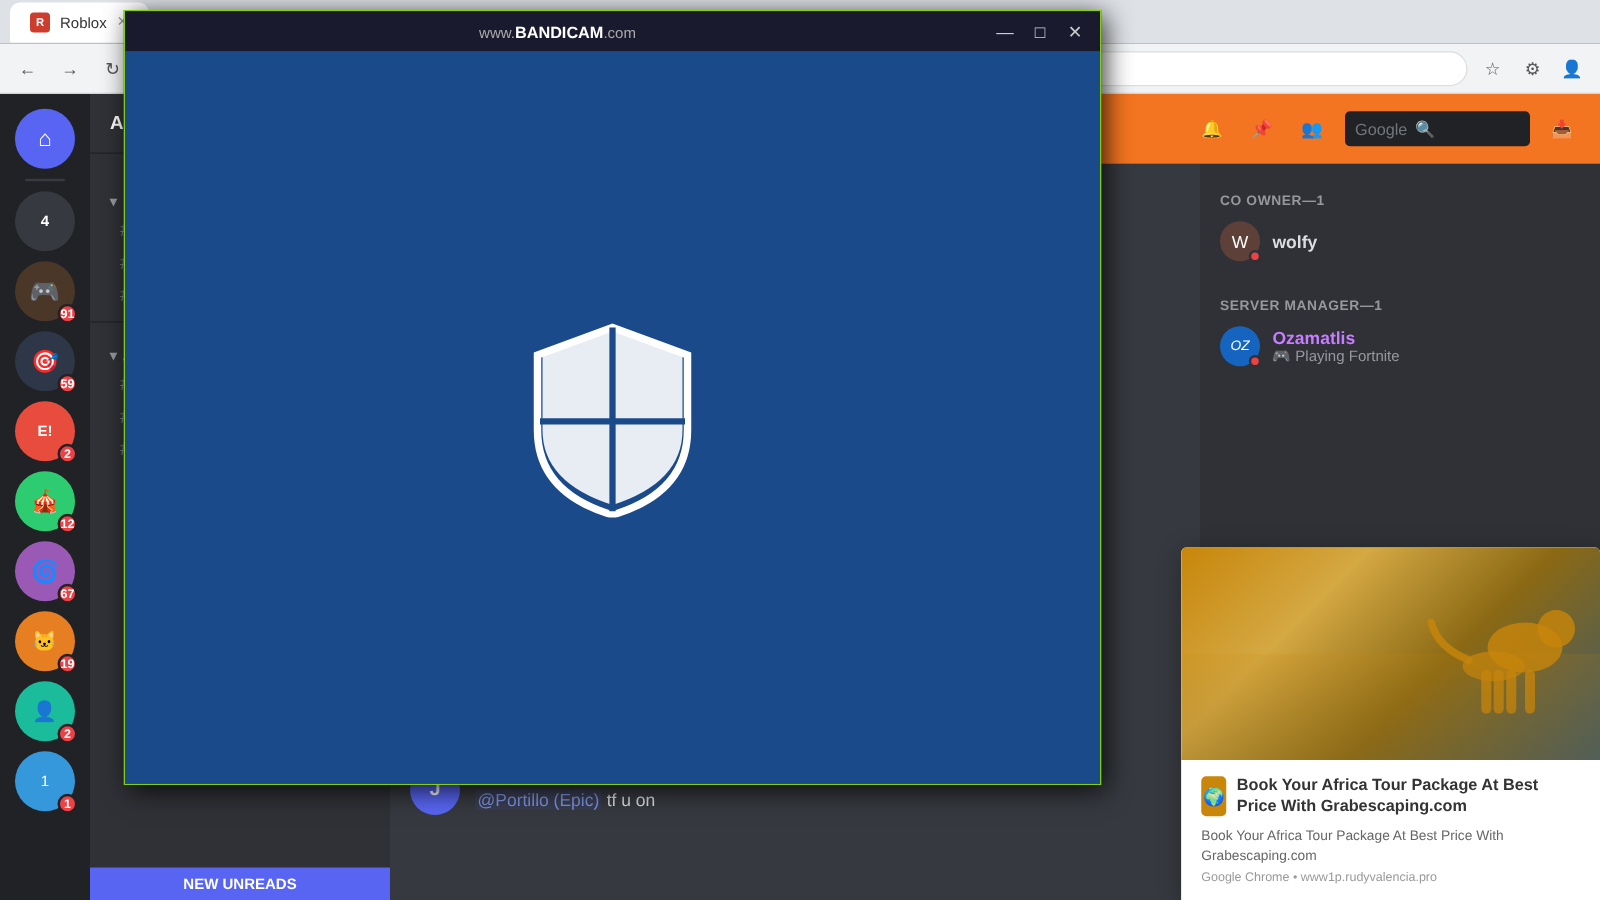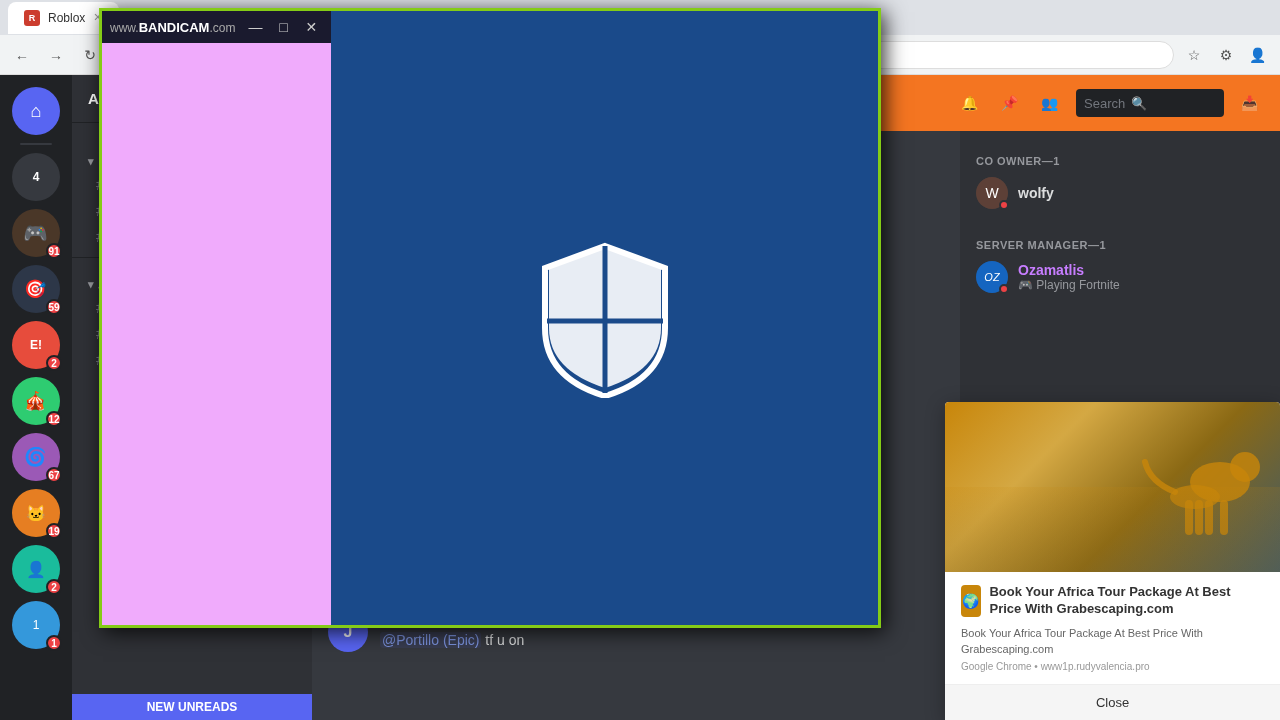--- a/index.html
+++ b/index.html
@@ -270,24 +270,24 @@
       display: flex; align-items: center;
       padding: 0 16px;
       gap: 12px;
     }
 
     
     .bandicam-overlay {
       position: absolute;
       left: 99px; top: 8px;
       width: 782px; height: 620px;
-      background: #f0abfc;
+      background: #404040;
       z-index: 30;
-      border: 3px solid #84cc16;
-      display: flex; flex-direction: row;
+      border: 1px solid #84cc16;
+      display: flex; flex-direction: column;
       box-shadow: 4px 4px 20px rgba(0,0,0,0.8);
     }
     .bandicam-titlebar {
       height: 32px;
       background: #1a1a2e;
       display: flex; align-items: center;
       padding: 0 8px;
       gap: 8px;
     }
     .bandicam-title {
@@ -434,21 +434,21 @@
     <div class="app-icon">🍎</div>
     <div class="app-icon">🤖</div>
     <div class="app-icon">⊞</div>
   </div>
   <button class="download-btn">Download</button>
   <div style="margin-left:auto;display:flex;align-items:center;gap:12px;">
     <button class="nav-icon-btn" style="color:#fff;">🔔</button>
     <button class="nav-icon-btn" style="color:#fff;">📌</button>
     <button class="nav-icon-btn" style="color:#fff;">👥</button>
     <div class="search-box">
-      <span style="color:#72767d;font-size:13px;">Search</span>
+      <span style="color:#72767d;font-size:13px;">Google</span>
       <span class="search-box-icon">🔍</span>
     </div>
     <button class="nav-icon-btn" style="color:#fff;">📥</button>
   </div>
 </div>
 
 <div class="discord-icon-sidebar" style="top:75px;height:645px;">
   <div class="server-icon" style="background:#5865f2;color:#fff;font-size:18px;">⌂</div>
   <div class="divider"></div>
   <div class="server-icon" style="background:#36393f;font-size:12px;font-weight:bold;">
@@ -641,14 +641,13 @@
       <div class="ad-favicon">
         <span style="color:#fff;font-size:14px;">🌍</span>
       </div>
       <div>
         <div class="ad-title">Book Your Africa Tour Package At Best Price With Grabescaping.com</div>
       </div>
     </div>
     <div class="ad-desc">Book Your Africa Tour Package At Best Price With Grabescaping.com</div>
     <div class="ad-meta">Google Chrome • www1p.rudyvalencia.pro</div>
   </div>
-  <button class="ad-close-btn">Close</button>
 </div>
 
 </body></html>

